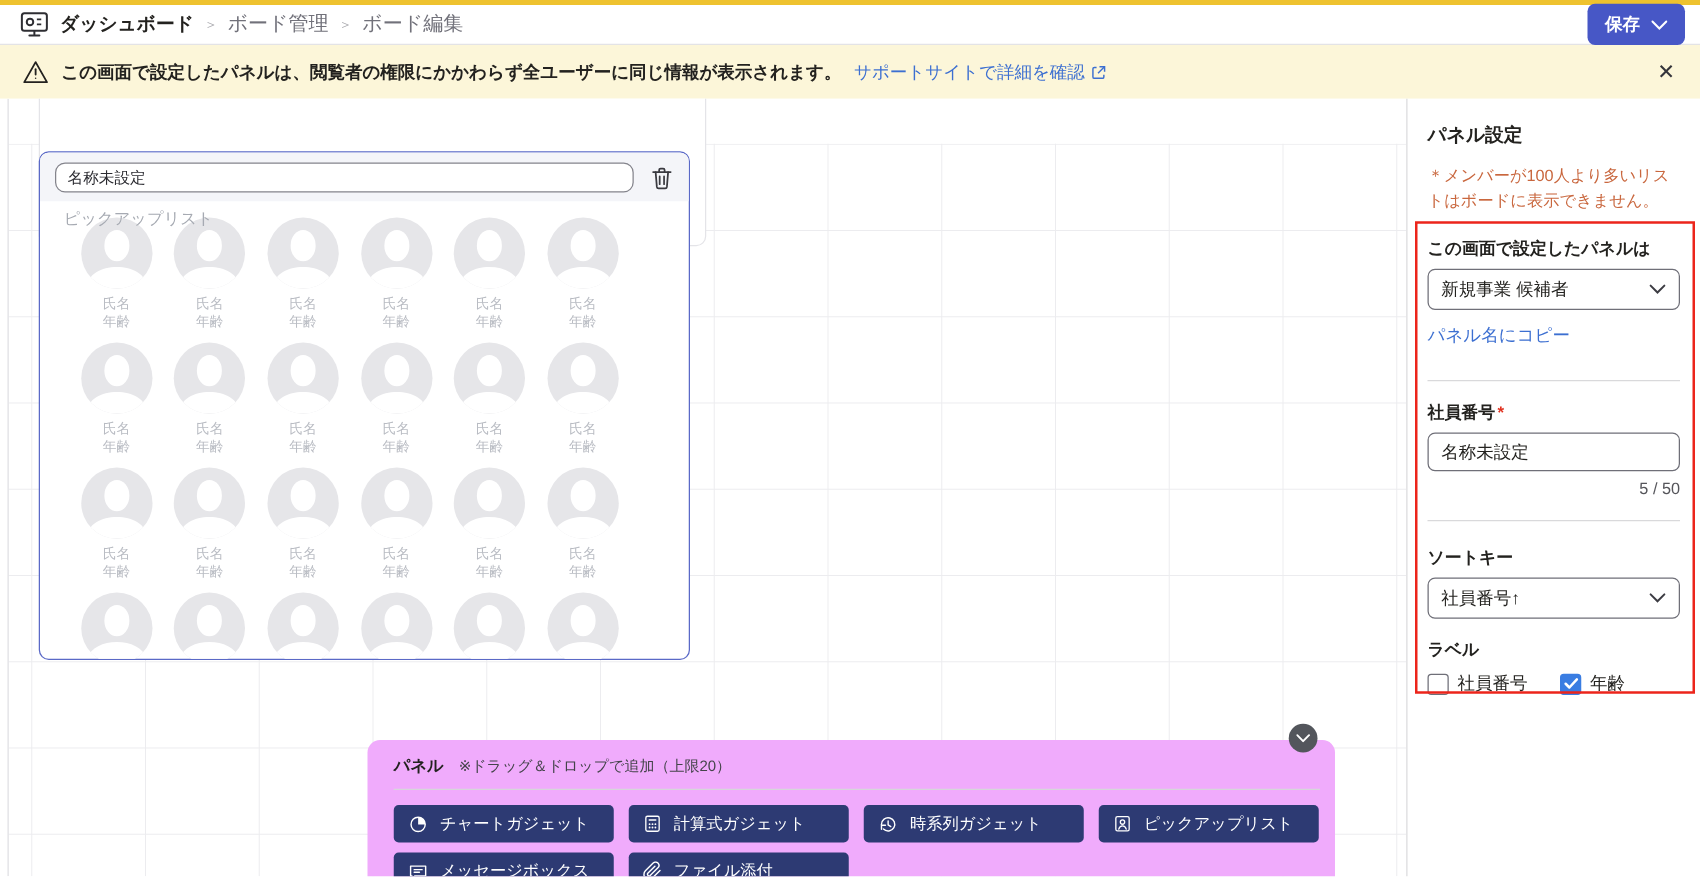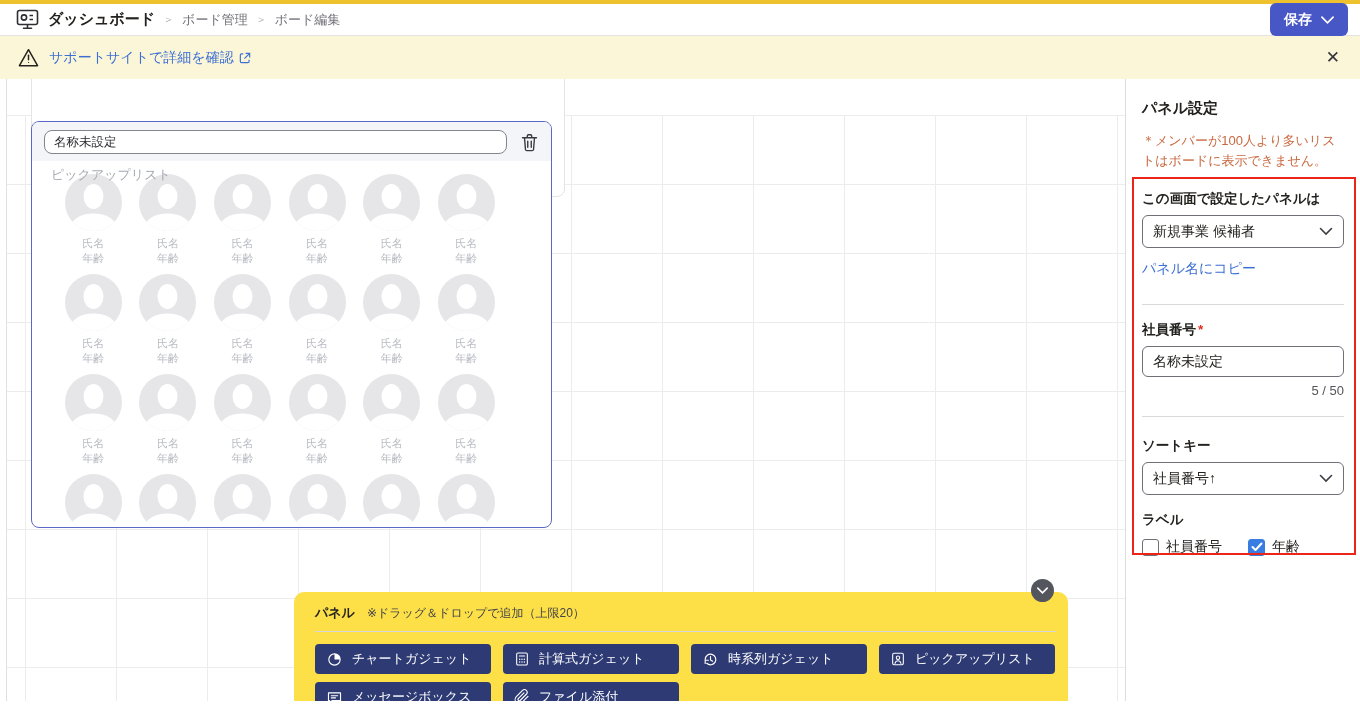--- a/index.html
+++ b/index.html
@@ -6,21 +6,21 @@
   html,body { width:1360px; height:709px; overflow:hidden; background:#fff;
     font-family:"Liberation Sans","DejaVu Sans",sans-serif; color:#23221f; }
 
   
   .top-strip { height:4px; background:#eec22f; }
   .header { height:32px; background:#fff; display:flex; align-items:center;
     padding:0 12px 0 16px; border-bottom:1px solid #e3e3e6; }
   .crumb-icon { display:flex; margin-right:9px; }
   .crumb-root { font-size:15px; font-weight:bold; }
   .crumb-sep { font-size:11px; color:#a8a8ad; margin:0 8px; }
-  .crumb-item { font-size:13px; color:#71717a; }
+  .crumb-item { font-size:16px; color:#71717a; }
   .save-btn { margin-left:auto; height:33px; background:#4757c6; color:#fff;
     border:none; border-radius:6px; font-size:14px; font-weight:bold;
     display:flex; align-items:center; gap:9px; padding:0 14px; cursor:pointer;
     font-family:inherit; }
 
   
   .banner { height:43px; background:#fcf6d9; display:flex; align-items:center;
     padding:0 20px 0 18px; gap:10px; }
   .banner-text { font-size:14px; font-weight:bold; }
   .banner-link { font-size:14px; color:#3c6fd1; display:flex; align-items:center;
@@ -66,21 +66,21 @@
   .avatar-grid { display:grid; grid-template-columns:repeat(6,74.6px);
     padding:13px 0 0 24px; row-gap:8px; }
   .avatar-cell { display:flex; flex-direction:column; align-items:center; }
   .avatar-circle { width:57px; height:57px; border-radius:50%; background:#e6e6e9;
     overflow:hidden; }
   .avatar-labels { margin-top:5px; text-align:center; font-size:11px; color:#b9bcc3;
     line-height:15px; }
 
   
   .tray { position:absolute; left:294px; top:513px; width:774px; height:110px;
-    background:#fde047; border-radius:10px 10px 0 0; padding:12px 12px 0 21px;
+    background:#f0abfc; border-radius:10px 10px 0 0; padding:12px 12px 0 21px;
     z-index:3; }
   .tray-head { display:flex; align-items:baseline; gap:12px; padding-bottom:9px;
     border-bottom:1px solid #d6d6da; }
   .tray-title { font-size:13px; font-weight:bold; }
   .tray-note { font-size:12px; color:#44444a; }
   .tray-rows { margin-top:12px; display:flex; flex-direction:column; gap:8px; }
   .tray-row { display:flex; gap:12px; }
   .tray-btn { width:176px; height:30px; background:#2d3a73; color:#fff; border:none;
     border-radius:4px; font-size:13px; font-family:inherit; display:flex;
     align-items:center; gap:9px; padding:0 11px; cursor:pointer; white-space:nowrap; }
@@ -151,20 +151,21 @@
 </div>
 
 <div class="banner">
   <span style="display:flex;">
     <svg width="21" height="19" viewBox="0 0 24 22" fill="none" stroke="#23221f" stroke-width="1.7" stroke-linejoin="round">
       <path d="M12 2 22.5 20.5H1.5Z"></path>
       <path d="M12 8.5v5" stroke-linecap="round"></path>
       <circle cx="12" cy="16.8" r="0.7" fill="#23221f" stroke="none"></circle>
     </svg>
   </span>
+  <span class="banner-text">この画面で設定したパネルは、閲覧者の権限にかかわらず全ユーザーに同じ情報が表示されます。</span>
   <span class="banner-link">
     <span>サポートサイトで詳細を確認</span>
     <svg width="14" height="14" viewBox="0 0 24 24" fill="none" stroke="#3c6fd1" stroke-width="2">
       <path d="M9 5H6a2 2 0 0 0-2 2v11a2 2 0 0 0 2 2h11a2 2 0 0 0 2-2v-3"></path>
       <path d="M13 4h7v7"></path>
         <path d="M19.5 4.5 11 13"></path>
     </svg>
   </span>
   <button class="banner-close"><span>✕</span></button>
 </div>

